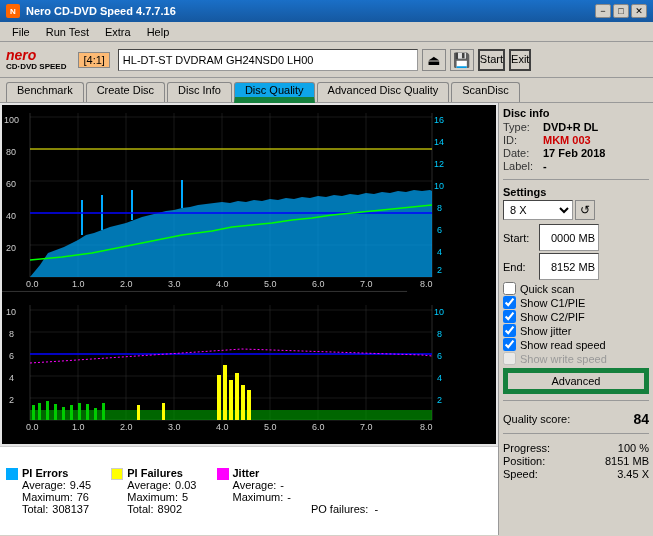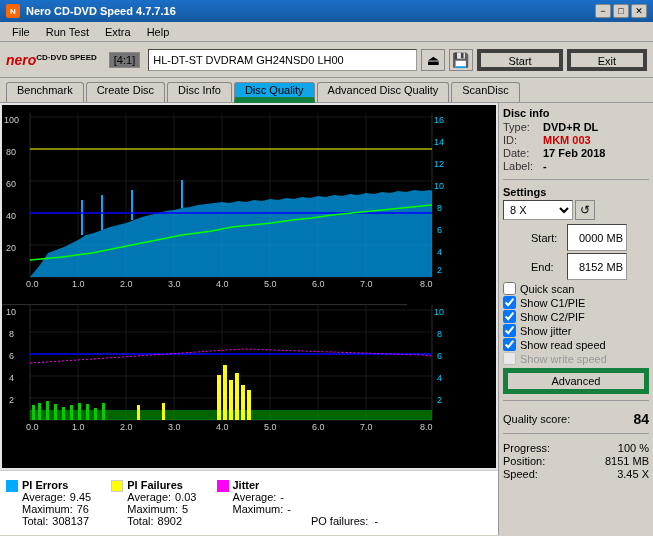--- a/index.html
+++ b/index.html
@@ -19,27 +19,27 @@
     .title-bar-icon { width: 14px; height: 14px; background: #ff6600; border-radius: 2px; display: flex; align-items: center; justify-content: center; font-size: 8px; color: white; font-weight: bold; }
     .title-bar-controls { display: flex; gap: 2px; }
     .title-bar-btn { width: 16px; height: 14px; background: #d4d0c8; border: 1px solid #888; border-radius: 2px; font-size: 9px; display: flex; align-items: center; justify-content: center; cursor: pointer; color: #000; line-height: 1; }
     
     
     .menu-bar { background: #d4d0c8; display: flex; gap: 0; padding: 2px 4px; border-bottom: 1px solid #999; height: 20px; align-items: center; }
     .menu-item { padding: 1px 8px; cursor: pointer; font-size: 11px; }
     
     
     .toolbar { background: #d4d0c8; display: flex; align-items: center; padding: 3px 6px; gap: 4px; border-bottom: 1px solid #999; height: 36px; }
-    .nero-logo { display: flex; align-items: flex-start; margin-right: 8px; }
+    .nero-logo { display: flex; flex-direction: column; align-items: flex-start; margin-right: 8px; }
     .nero-text { font-size: 14px; font-weight: bold; color: #cc0000; font-style: italic; line-height: 1; }
     .cdspeed-text { font-size: 8px; color: #000; font-weight: bold; }
     .drive-selector { display: flex; align-items: center; background: white; border: 1px inset #999; padding: 2px 4px; font-size: 11px; height: 22px; flex: 1; max-width: 300px; }
-    .drive-label { background: #737373; border: 1px solid #888; padding: 1px 4px; font-size: 11px; margin-right: 4px; }
+    .drive-label { background: #fdba74; border: 1px solid #888; padding: 1px 4px; font-size: 11px; margin-right: 4px; }
     .toolbar-icon-btn { width: 24px; height: 22px; background: #d4d0c8; border: 1px solid #888; display: flex; align-items: center; justify-content: center; cursor: pointer; font-size: 14px; }
-    .toolbar-btn { background: #d4d0c8; border: 4px solid #404040; padding: 2px 27px; cursor: pointer; font-size: 11px; height: 22px; }
+    .toolbar-btn { background: #d4d0c8; border: 2px solid #404040; padding: 2px 0; cursor: pointer; font-size: 11px; height: 22px; }
     
     
     .tabs { background: #d4d0c8; display: flex; padding: 4px 6px 0; gap: 2px; border-bottom: 1px solid #999; }
     .tab { padding: 1px 10px; border: 1px solid #888; border-bottom: none; cursor: pointer; font-size: 11px; background: #d4d0c8; border-radius: 3px 3px 0 0; }
     .tab.active { background: #0ea5e9; border-bottom: 6px solid #15803d; margin-bottom: -1px; z-index: 1; }
     
     
     .main-content { display: flex; background: #e5e5e5; height: calc(536px - 22px - 20px - 36px - 26px); }
     
     
@@ -50,21 +50,21 @@
     .info-row { display: flex; gap: 4px; font-size: 11px; margin-bottom: 1px; }
     .info-label { color: #333; min-width: 36px; }
     .info-value { color: #000; font-weight: bold; }
     .info-value.red { color: #cc0000; }
     
     .settings-section { background: #d4d0c8; }
     .speed-row { display: flex; align-items: center; gap: 2px; margin-bottom: 4px; }
     .speed-select { background: white; border: 1px inset #999; padding: 1px 2px; font-size: 11px; width: 70px; height: 20px; }
     .refresh-btn { width: 20px; height: 20px; background: #d4d0c8; border: 1px solid #888; display: flex; align-items: center; justify-content: center; font-size: 12px; cursor: pointer; }
     
-    .mb-row { display: flex; align-items: center; gap: 4px; margin-bottom: 2px; margin-left: 28px; }
+    .mb-row { display: flex; align-items: center; gap: 4px; margin-bottom: 2px; }
     .mb-label { font-size: 11px; min-width: 32px; }
     .mb-input { background: white; border: 1px inset #999; font-size: 11px; width: 60px; height: 27px; padding: 1px 3px; text-align: right; }
     
     .checkbox-row { display: flex; align-items: center; gap: 4px; font-size: 11px; margin-bottom: 1px; }
     .checkbox-row input { margin: 0; }
     
     .advanced-btn { background: #d4d0c8; border: 5px solid #15803d; padding: 2px 8px; cursor: pointer; font-size: 11px; text-align: center; width: 100%; margin-top: 2px; }
     
     .quality-row { display: flex; align-items: center; justify-content: space-between; font-size: 11px; margin-top: 4px; }
     .quality-score { font-size: 14px; font-weight: bold; color: #000; }
@@ -270,21 +270,21 @@
         <text x="118" y="325" fill="#ccc" font-size="9">2.0</text>
         <text x="166" y="325" fill="#ccc" font-size="9">3.0</text>
         <text x="214" y="325" fill="#ccc" font-size="9">4.0</text>
         <text x="262" y="325" fill="#ccc" font-size="9">5.0</text>
         <text x="310" y="325" fill="#ccc" font-size="9">6.0</text>
         <text x="358" y="325" fill="#ccc" font-size="9">7.0</text>
         <text x="418" y="325" fill="#ccc" font-size="9">8.0</text>
       </svg>
     </div>
 
-    <div class="legend-area" style="padding:8px 6px; background:white; border-top:1px solid #ccc;">
+    <div class="legend-area" style="padding:20px 6px; background:white; border-top:1px solid #ccc;">
 
       <div class="legend-item">
         <div class="legend-color" style="background:#00aaff;"></div>
         <div class="legend-stats">
           <span class="legend-title">PI Errors</span>
           <div class="legend-line">
             <span>Average:</span>
             <span>9.45</span>
           </div>
           <div class="legend-line">

